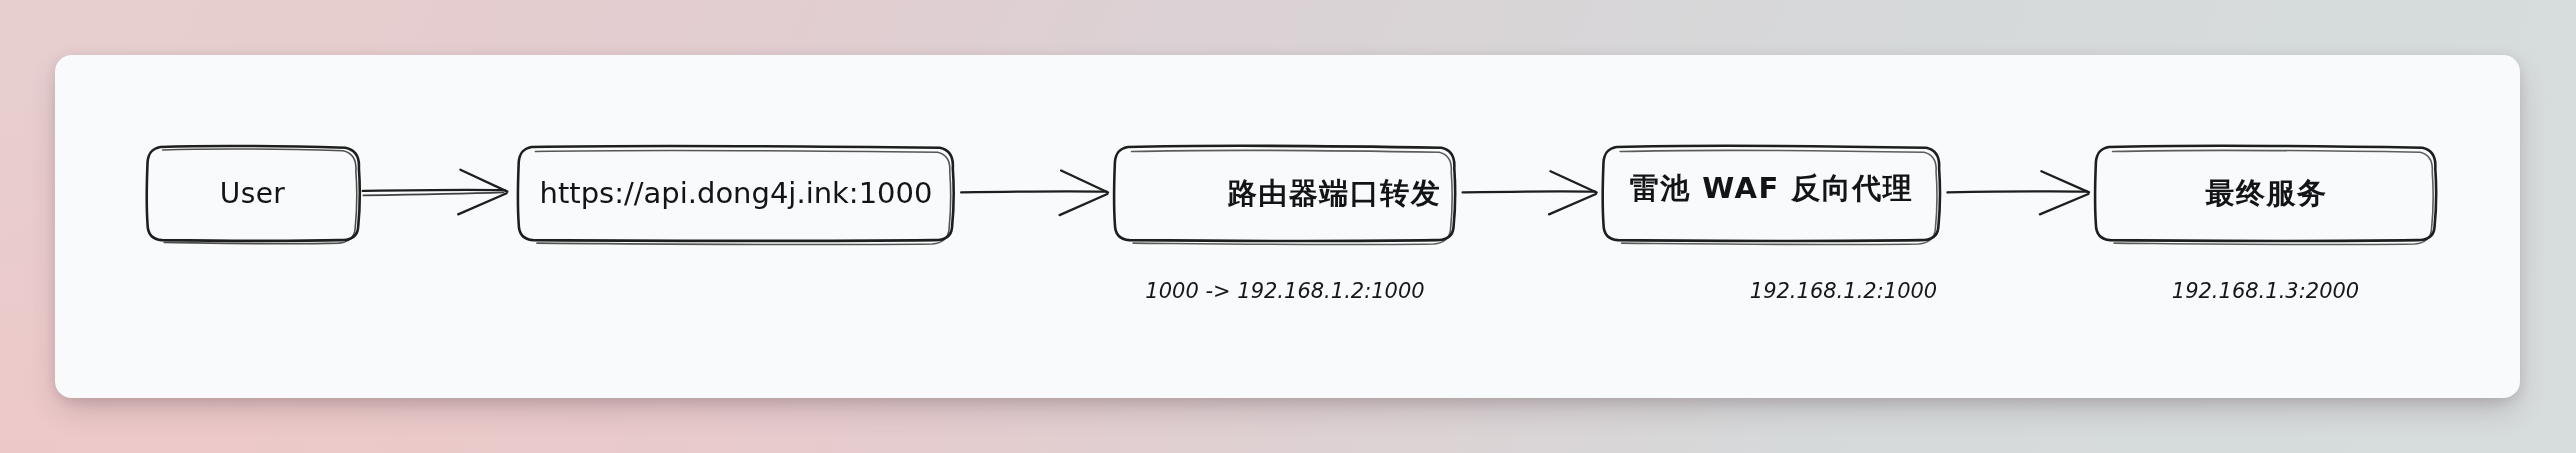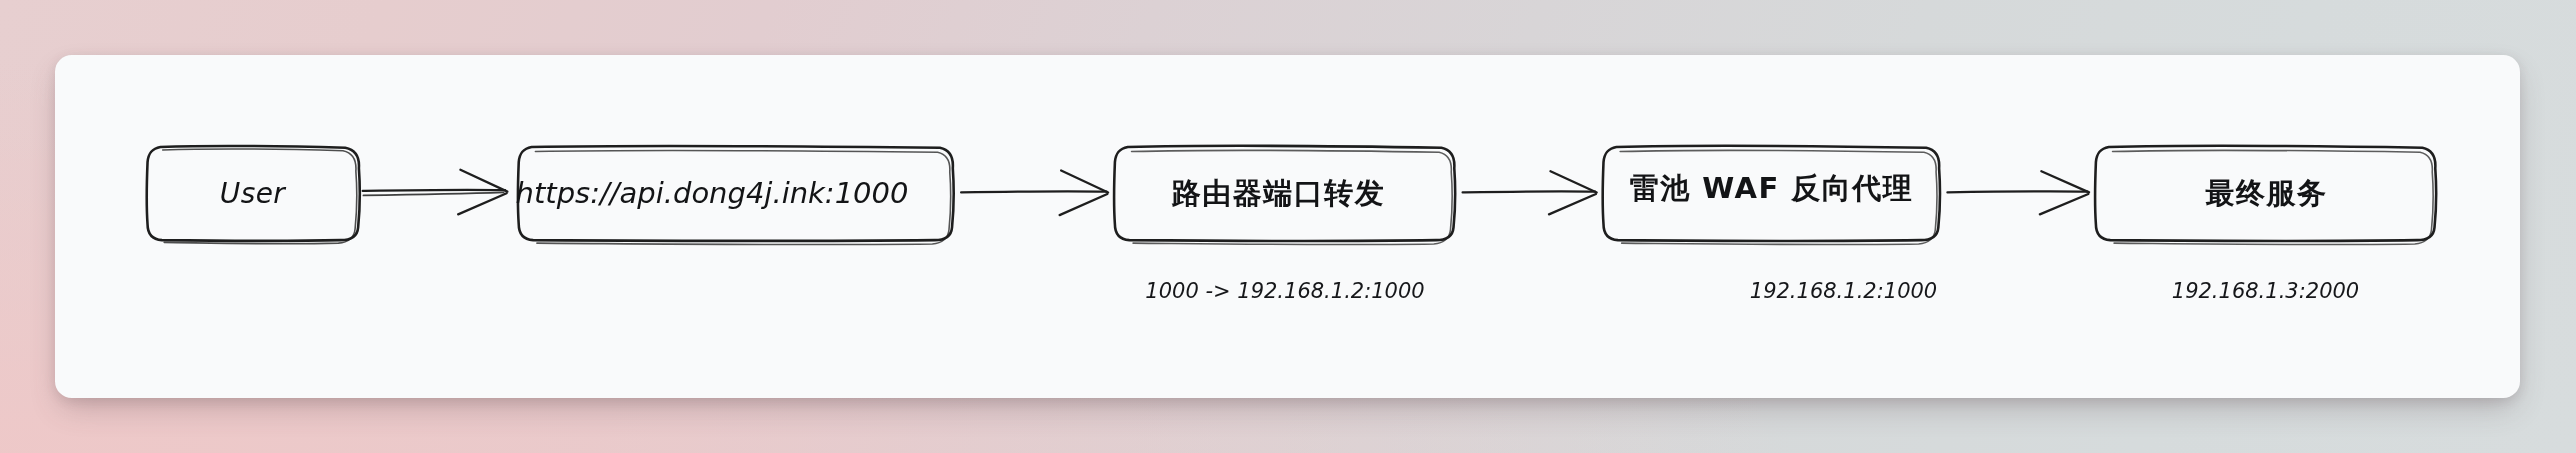--- a/index.html
+++ b/index.html
@@ -61,33 +61,32 @@
     align-items: center;
     justify-content: center;
     color: #131416;
     text-align: center;
     white-space: nowrap;
     line-height: 1;
     -webkit-font-smoothing: antialiased;
   }
   .node-label .latin {
     font-family: "DejaVu Sans", sans-serif;
-    font-style: italic;
     font-weight: 400;
     letter-spacing: 0.4px;
   }
   .node-label .cjk {
     font-family: "DejaVu Sans", sans-serif;
     font-weight: 600;
     letter-spacing: 1.5px;
   }
 
   #label-user       { left: 146px;  top: 146px; width: 213px; height: 95px; font-size: 28px; }
-  #label-endpoint   { left: 494px;  top: 146px; width: 436px; height: 95px; font-size: 29px; }
-  #label-router     { left: 1108px; top: 146px; width: 341px; height: 95px; font-size: 29px; }
+  #label-endpoint   { left: 518px;  top: 146px; width: 436px; height: 95px; font-size: 29px; }
+  #label-router     { left: 1164px; top: 146px; width: 341px; height: 95px; font-size: 29px; }
   #label-waf        { left: 1603px; top: 146px; width: 337px; height: 84px; font-size: 29px; }
   #label-service    { left: 2096px; top: 146px; width: 341px; height: 95px; font-size: 29px; }
 
   #label-endpoint .latin { letter-spacing: 0px; }
 
   
   .caption {
     position: absolute;
     top: 274px;
     height: 33px;

